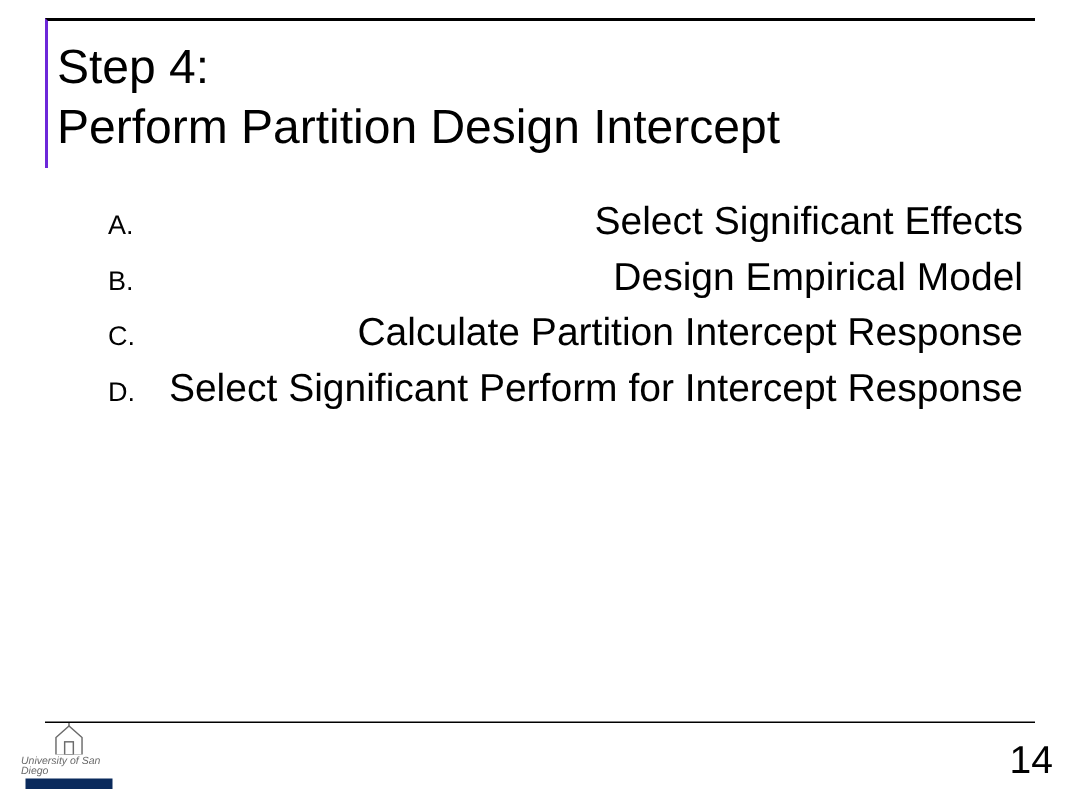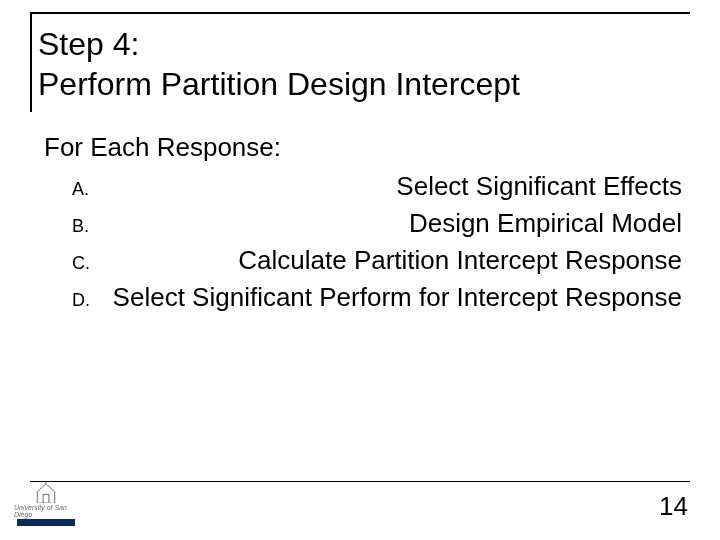--- a/index.html
+++ b/index.html
@@ -5,21 +5,21 @@
   * { margin: 0; padding: 0; box-sizing: border-box; }
   html, body { width: 720px; height: 540px; background: #ffffff; font-family: Arial, Helvetica, sans-serif; color: #000; }
   .slide {
     position: relative;
     width: 720px;
     height: 540px;
     padding: 12px 30px 20px 30px;
   }
   .title-box {
     border-top: 2px solid #000;
-    border-left: 2px solid #000000;
+    border-left: 2px solid #6d28d9;
     padding: 10px 0 8px 6px;
     margin-bottom: 14px;
   }
   .title-line1, .title-line2 {
     font-size: 32px;
     line-height: 1.25;
     font-weight: 400;
   }
   .body {
     padding: 4px 8px 0 14px;
@@ -73,37 +73,36 @@
     margin-top: 1px;
   }
   .logo .bar {
     width: 58px;
     height: 7px;
     background: #0a2a5c;
     margin-top: 1px;
   }
   .page-number {
     position: absolute;
-    right: 32px;
+    right: 18px;
     bottom: 18px;
     font-size: 26px;
   }
 </style>
 </head>
 <body>
 
 <div class="slide">
 
   <div class="title-box">
     <div class="title-line1">Step 4:</div>
     <div class="title-line2">Perform Partition Design Intercept</div>
   </div>
 
   <div class="body">
-    <div class="lead">For Each Response:</div>
     <ol class="steps">
       <li>
         <span class="marker">A.</span>
         <span class="text">Select Significant Effects</span>
       </li>
       <li>
         <span class="marker">B.</span>
         <span class="text">Design Empirical Model</span>
       </li>
       <li>

